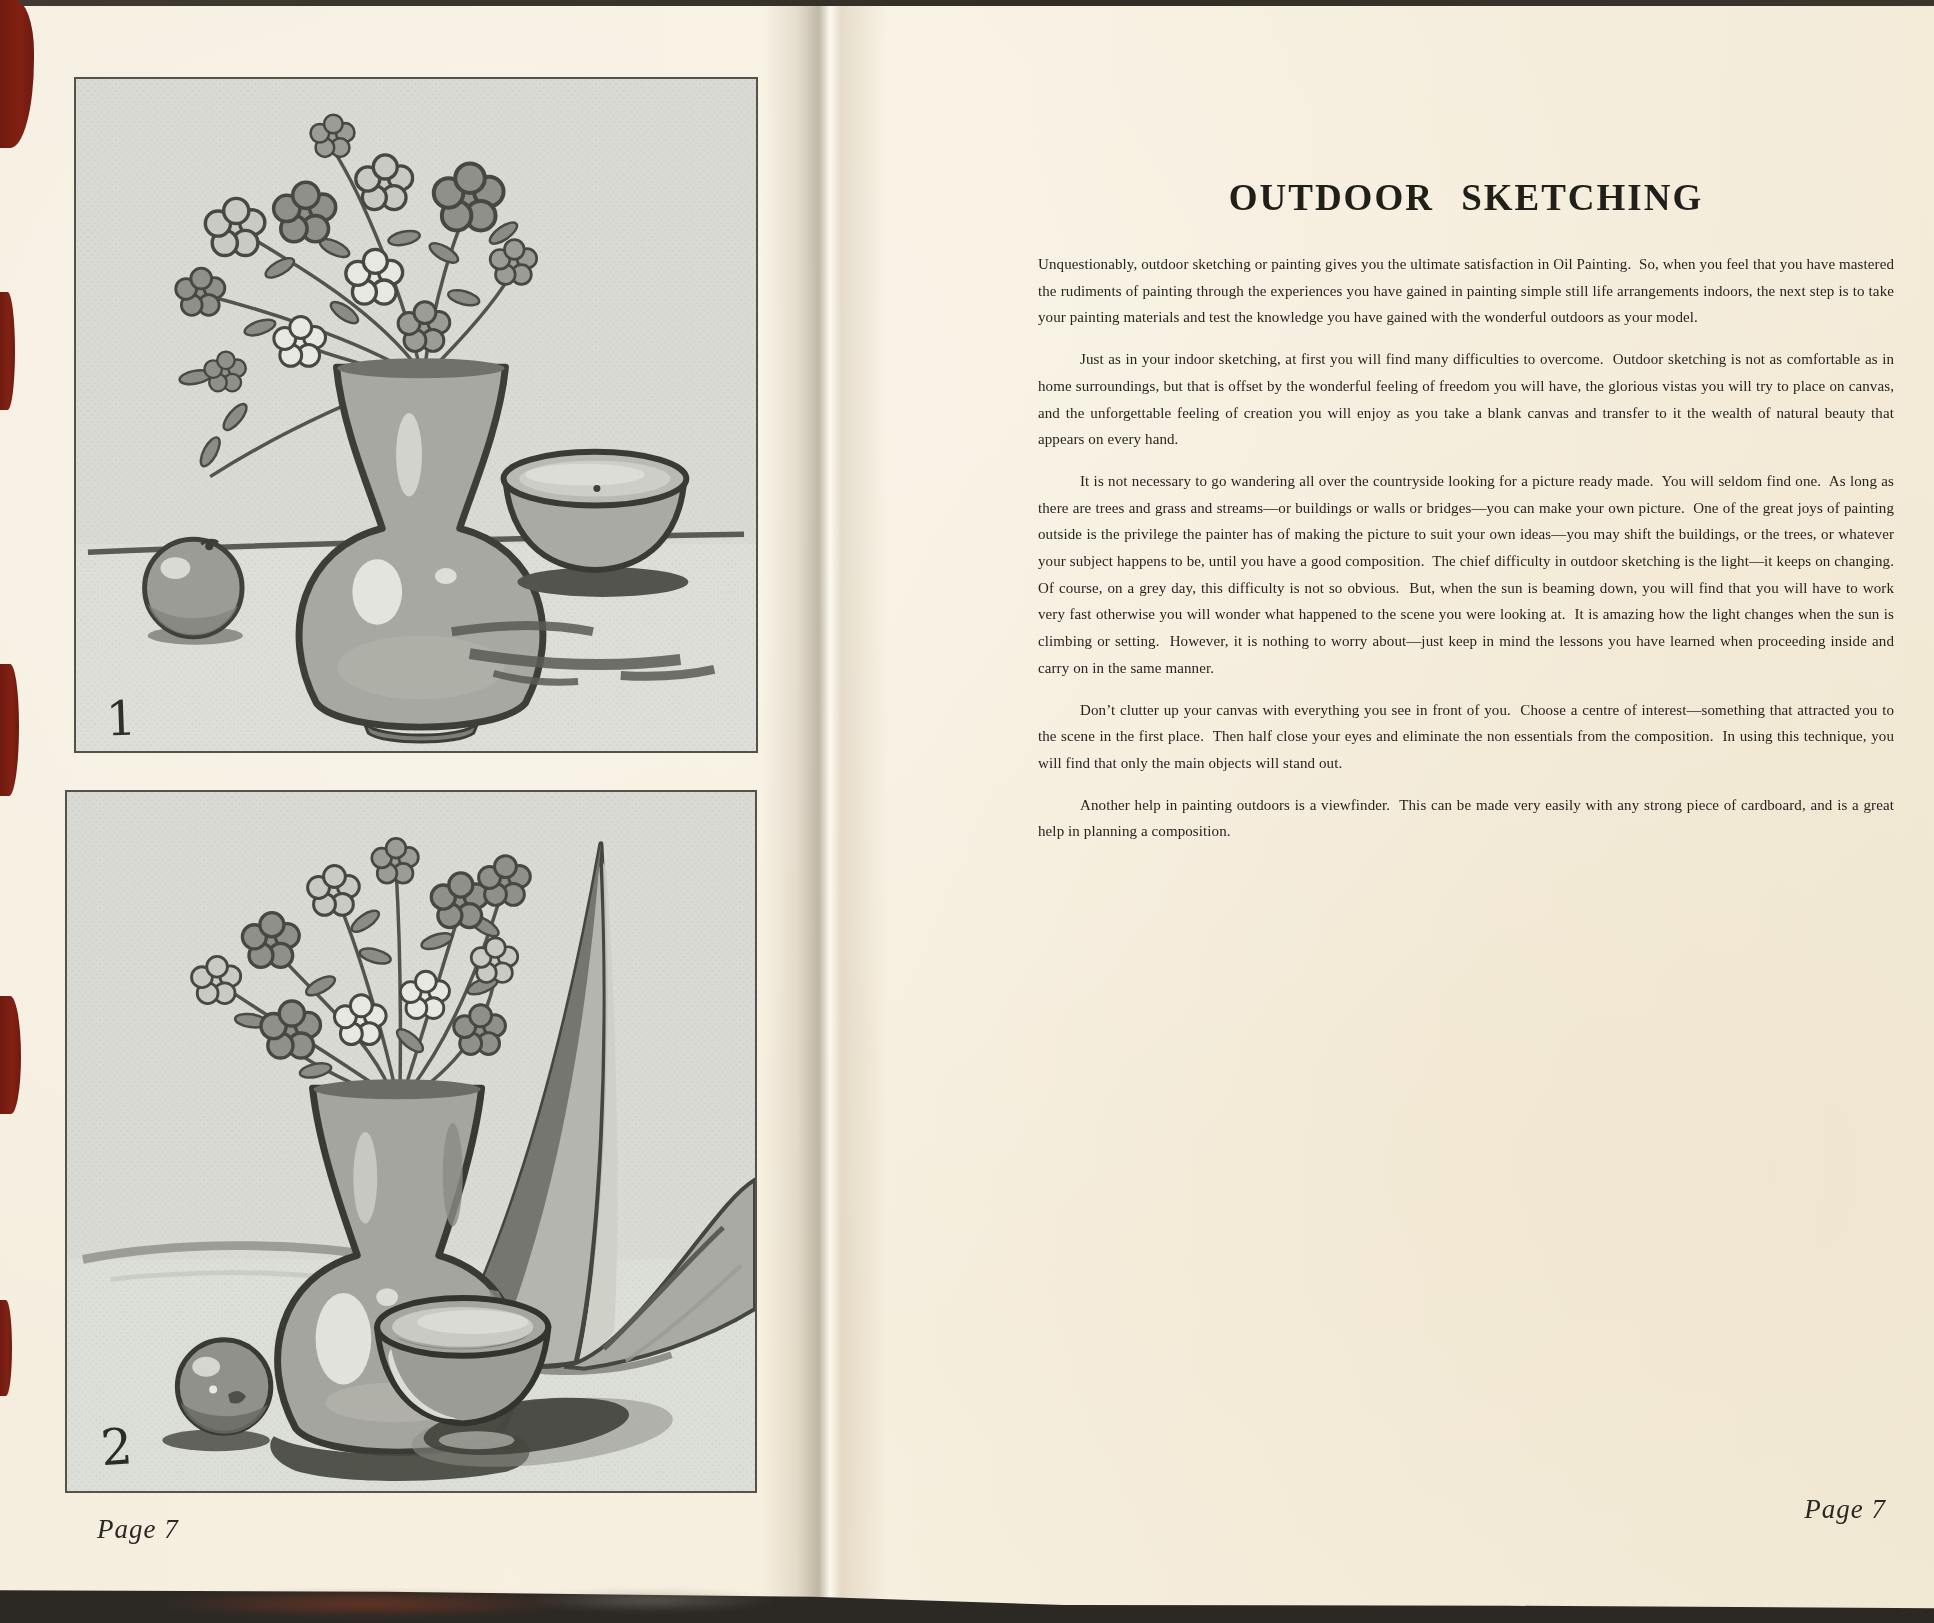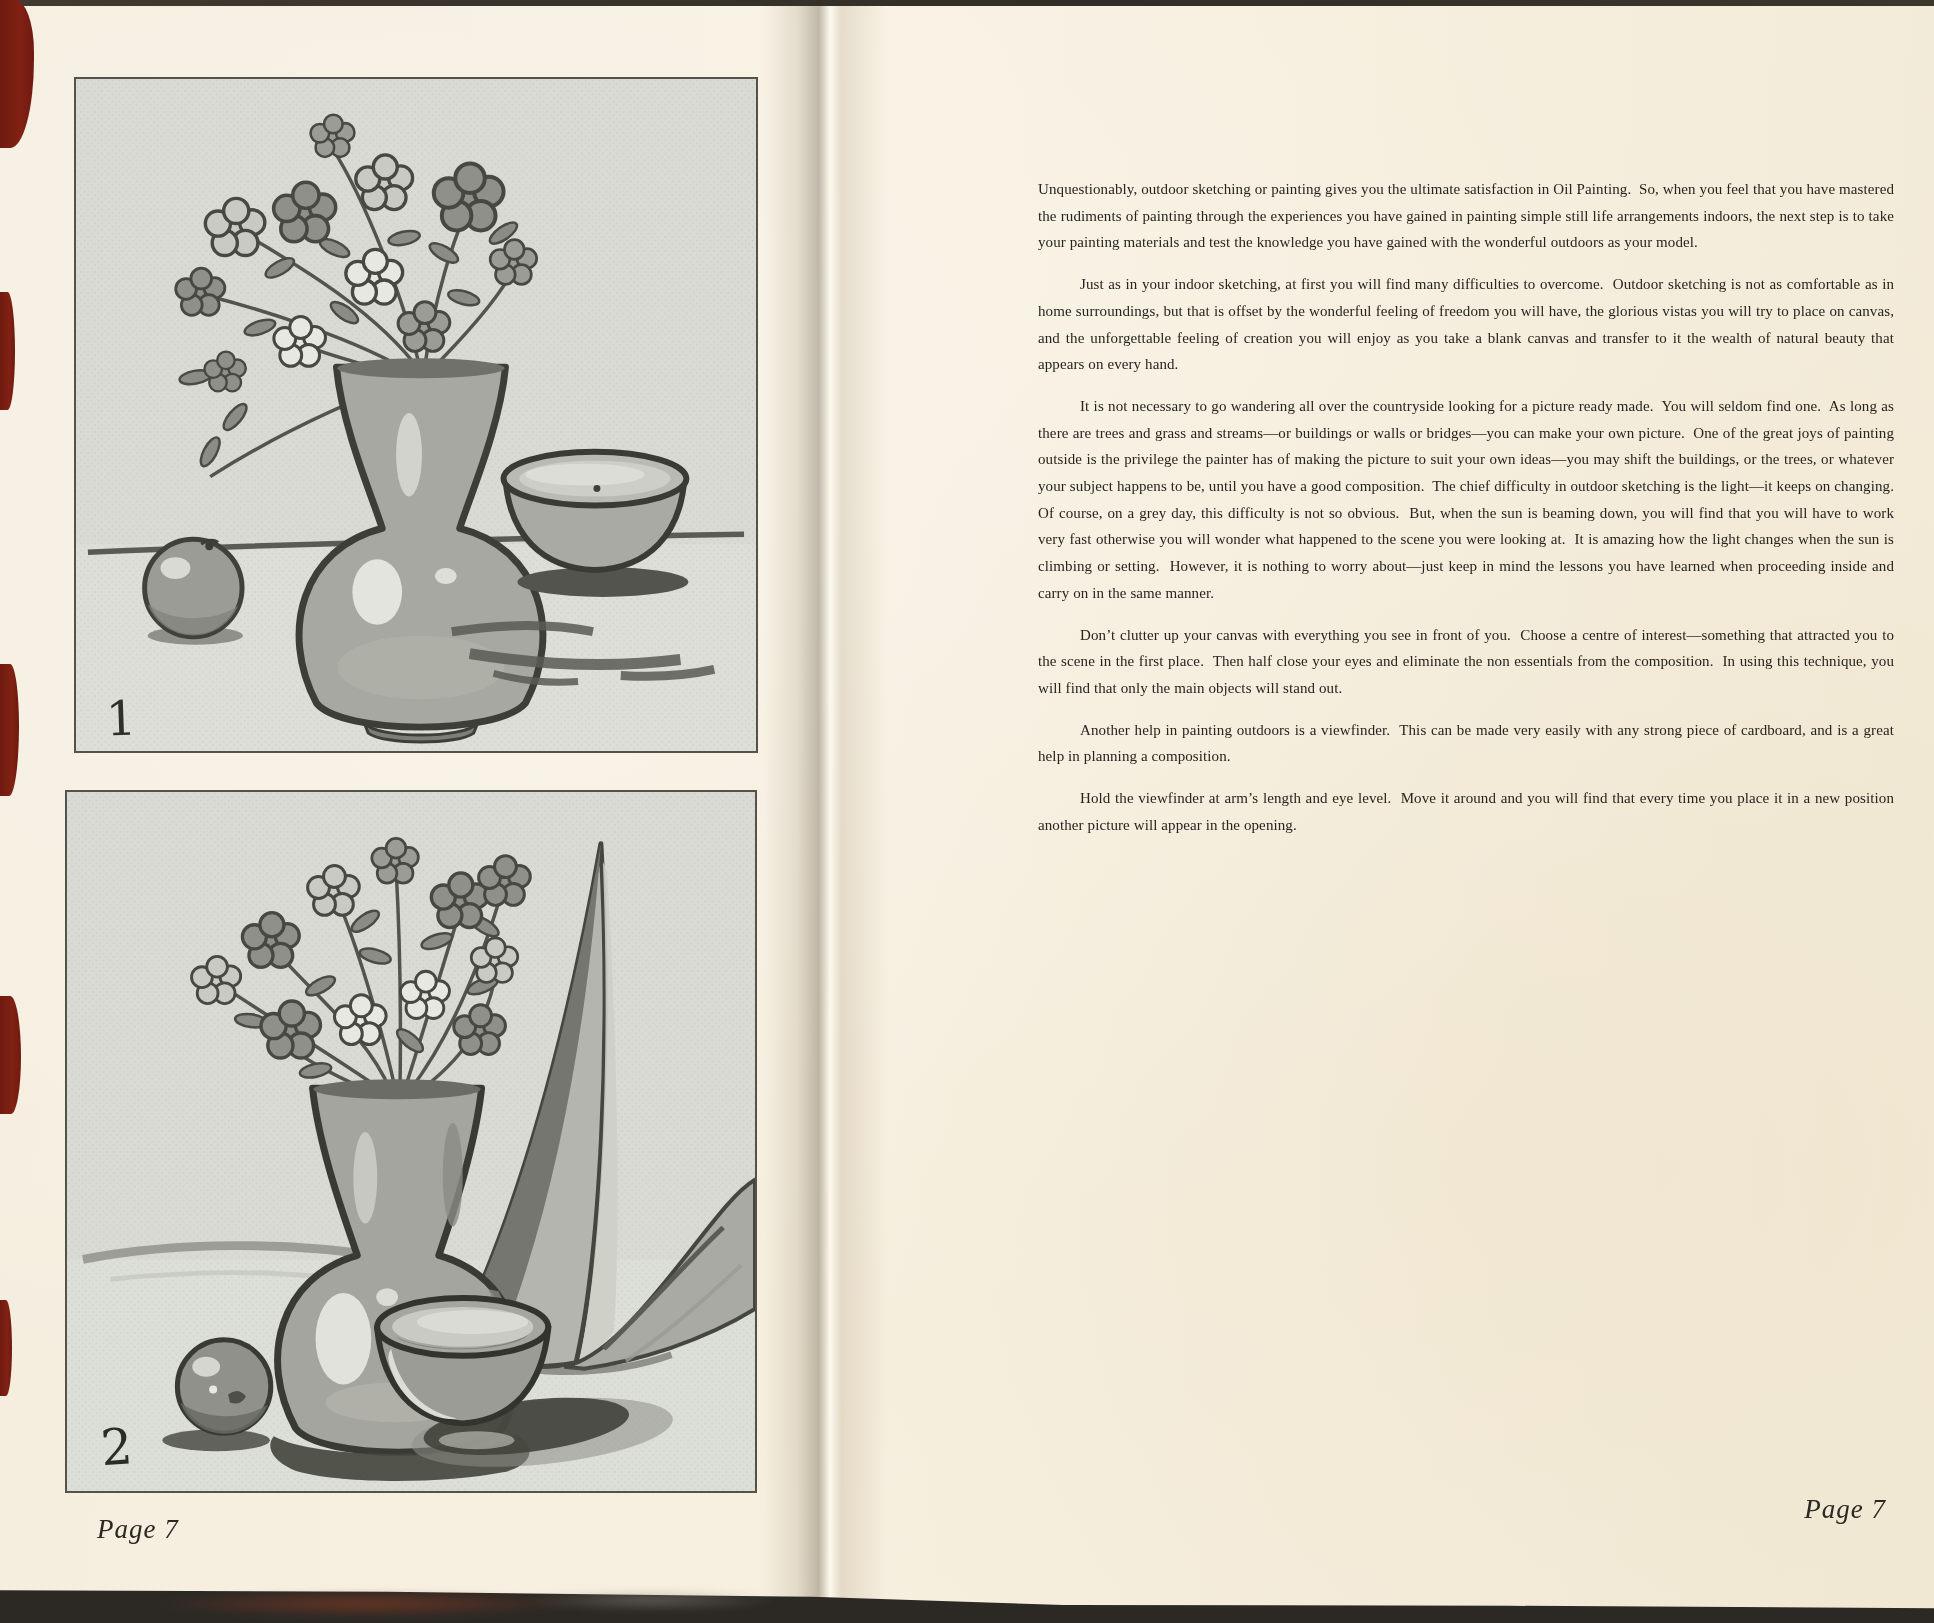--- a/index.html
+++ b/index.html
@@ -253,26 +253,26 @@
         </g>
         <text x="34" y="676" font-size="50" font-family="DejaVu Serif, serif" fill="#2c2c26" transform="rotate(-4 50 660)">2</text>
       </svg>
     </figure>
 
     <div class="folio folio-left">Page 7</div>
   </div>
 
   <div>
     <div class="text-col">
+      <h1 class="chapter-title">OUTDOOR SKETCHING</h1>
       <p>Unquestionably, outdoor sketching or painting gives you the ultimate satisfaction in Oil Painting.  So, when you feel that you have mastered the rudiments of painting through the experiences you have gained in painting simple still life arrangements indoors, the next step is to take your painting materials and test the knowledge you have gained with the wonderful outdoors as your model.</p>
       <p class="indent">Just as in your indoor sketching, at first you will find many difficulties to overcome.  Outdoor sketching is not as comfortable as in home surroundings, but that is offset by the wonderful feeling of freedom you will have, the glorious vistas you will try to place on canvas, and the unforgettable feeling of creation you will enjoy as you take a blank canvas and transfer to it the wealth of natural beauty that appears on every hand.</p>
       <p class="indent">It is not necessary to go wandering all over the countryside looking for a picture ready made.  You will seldom find one.  As long as there are trees and grass and streams—or buildings or walls or bridges—you can make your own picture.  One of the great joys of painting outside is the privilege the painter has of making the picture to suit your own ideas—you may shift the buildings, or the trees, or whatever your subject happens to be, until you have a good composition.  The chief difficulty in outdoor sketching is the light—it keeps on changing.  Of course, on a grey day, this difficulty is not so obvious.  But, when the sun is beaming down, you will find that you will have to work very fast otherwise you will wonder what happened to the scene you were looking at.  It is amazing how the light changes when the sun is climbing or setting.  However, it is nothing to worry about—just keep in mind the lessons you have learned when proceeding inside and carry on in the same manner.</p>
       <p class="indent">Don’t clutter up your canvas with everything you see in front of you.  Choose a centre of interest—something that attracted you to the scene in the first place.  Then half close your eyes and eliminate the non essentials from the composition.  In using this technique, you will find that only the main objects will stand out.</p>
       <p class="indent">Another help in painting outdoors is a viewfinder.  This can be made very easily with any strong piece of cardboard, and is a great help in planning a composition.</p>
-      <p class="indent">Hold the viewfinder at arm’s length and eye level.  Move it around and you will find that every time you place it in a new position another picture will appear in the opening.</p>
     </div>
     <div class="folio folio-right">Page 7</div>
   </div>
 
   <div class="gutter-shadow"></div>
   <div class="top-edge"></div>
   <div class="bottom-edge"></div>
   <div class="bottom-smudge-red"></div>
   <div class="bottom-smudge-gray"></div>
   <div class="cover-edge ce1"></div>

